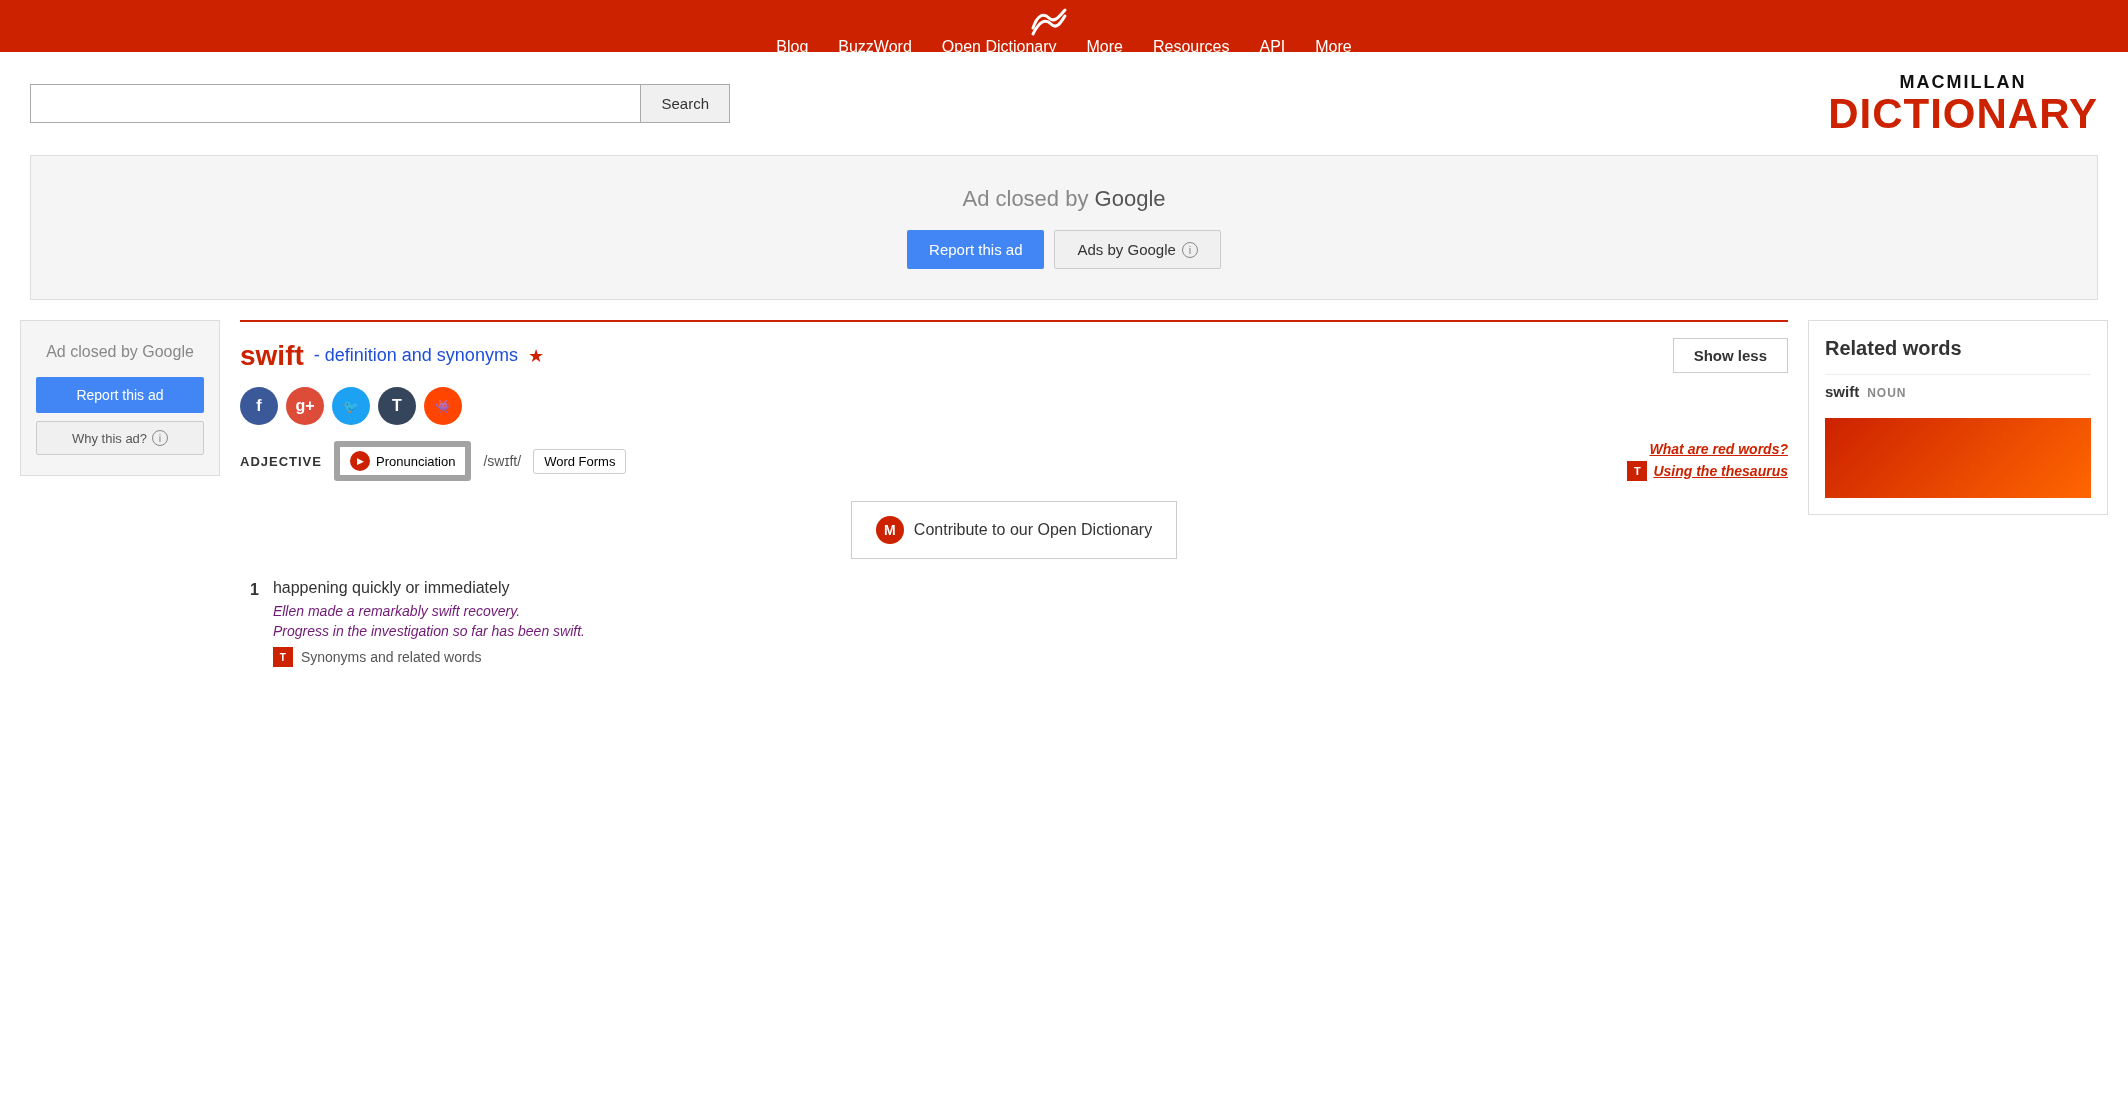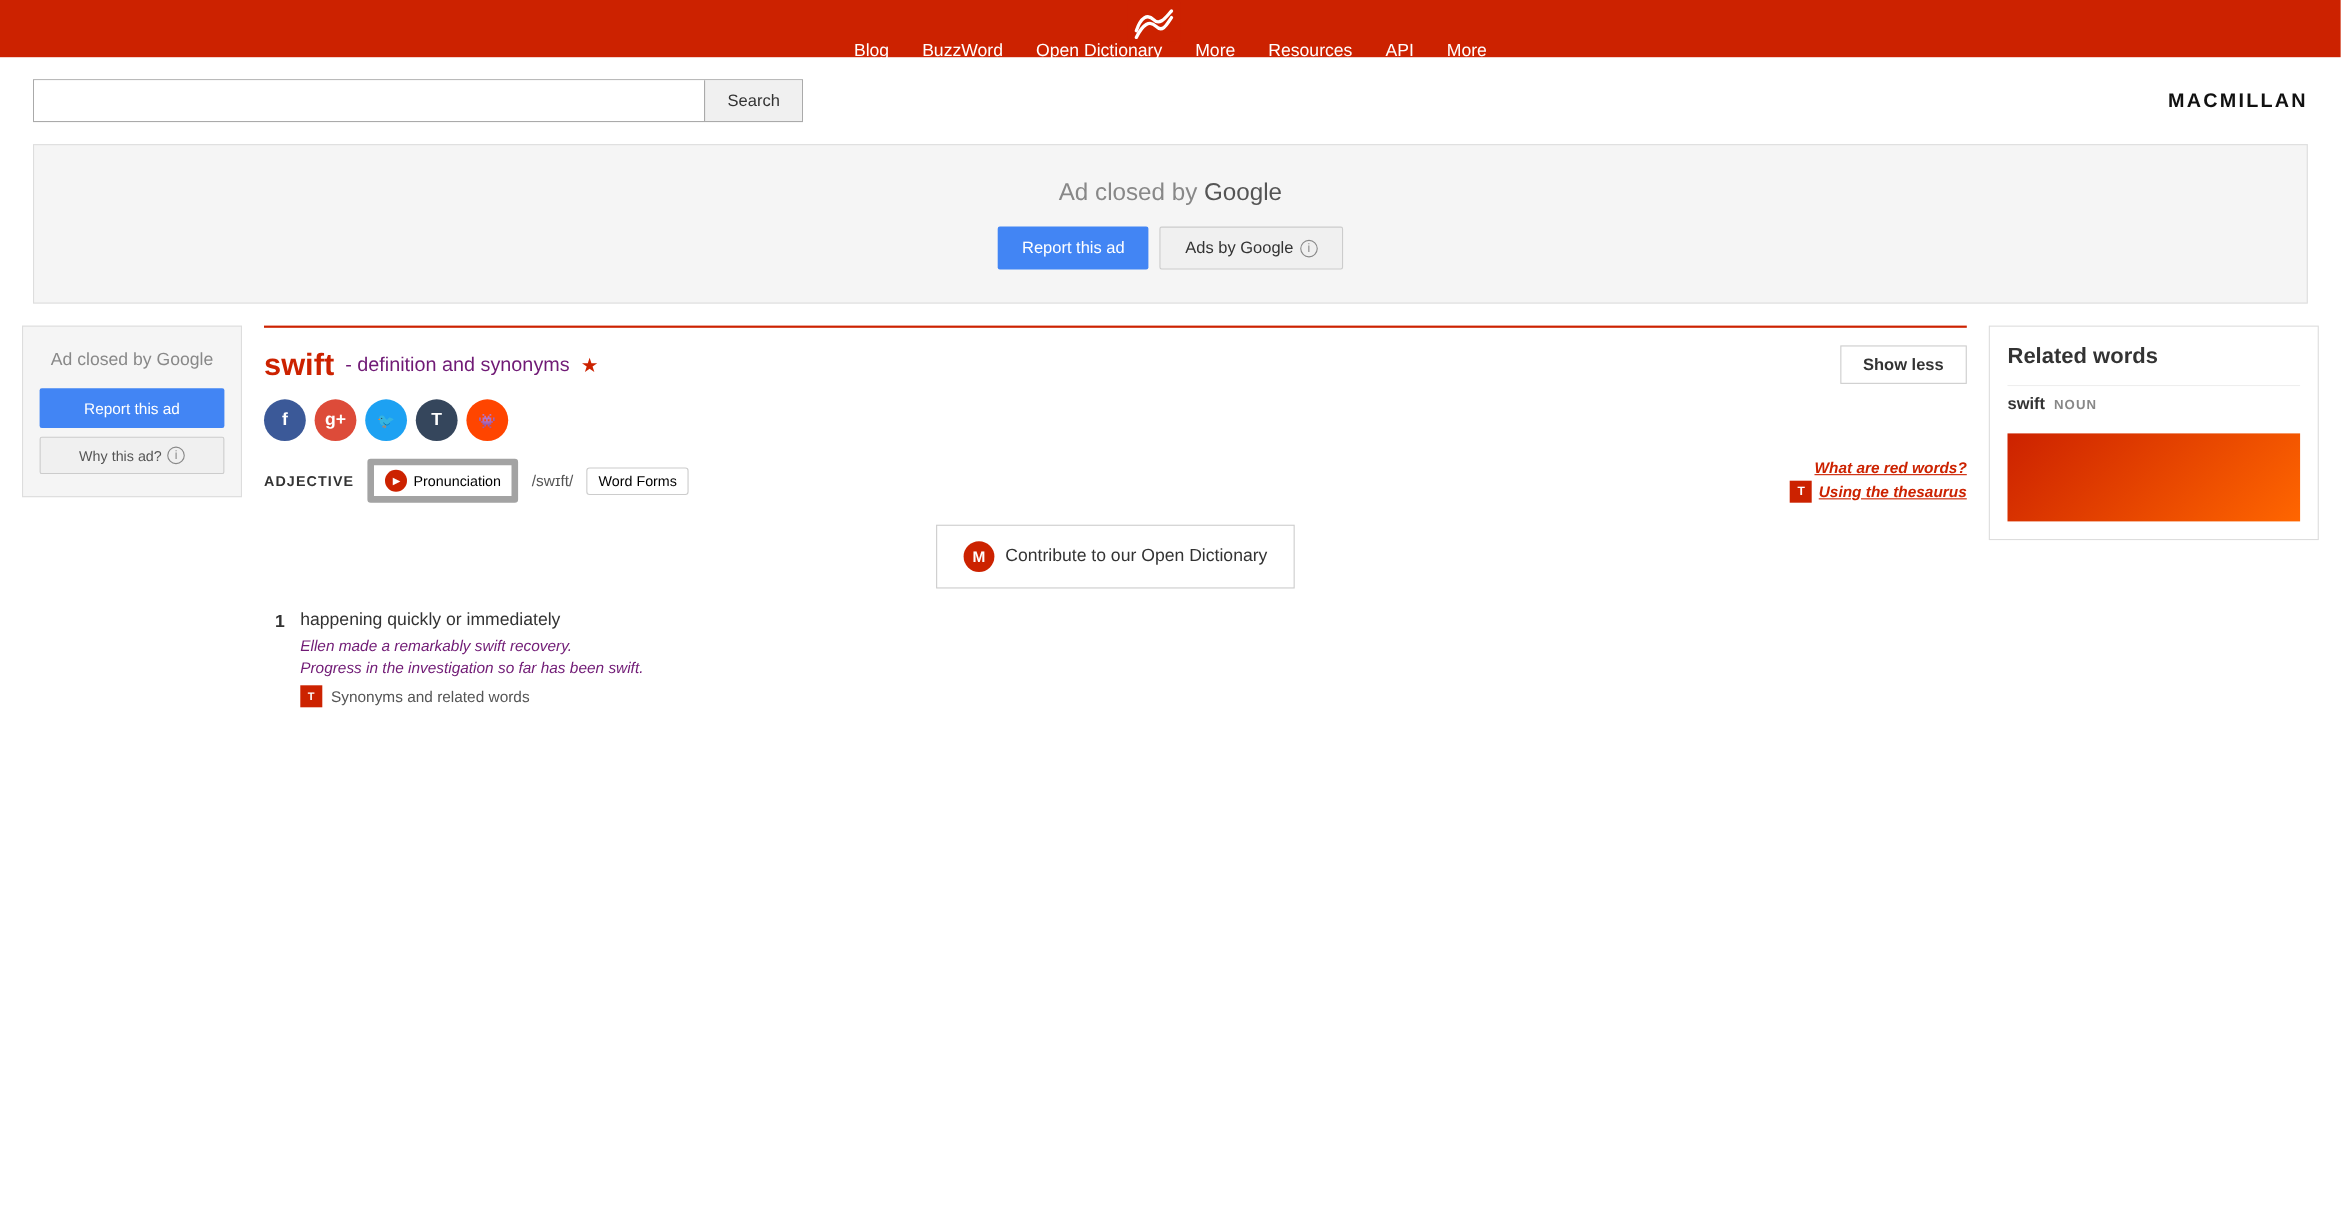--- a/index.html
+++ b/index.html
@@ -205,21 +205,21 @@
       align-items: center;
       gap: 10px;
     }
     .word-title {
       font-size: 28px;
       font-weight: 700;
       color: #cc2200;
     }
     .word-subtitle {
       font-size: 18px;
-      color: #701a75;
+      color: #1d4ed8;
     }
     .star-icon {
       color: #cc2200;
       font-size: 18px;
     }
     .show-less-btn {
       border: 1px solid #ccc;
       background: #fff;
       padding: 8px 20px;
       font-size: 15px;
@@ -482,20 +482,21 @@
   </ul>
 </nav>
 
 <div class="search-row">
   <div class="search-box">
     <input class="search-input" type="text" placeholder="" style="">
     <button class="search-button">Search</button>
   </div>
   <div class="macmillan-logo">
     <span class="mac-top">MACMILLAN</span>
+    <span class="mac-bottom">DICTIONARY</span>
   </div>
 </div>
 
 <div class="ad-closed-banner">
   <div class="ad-closed-text">
     <span>Ad closed by</span> <span class="google-word">Google</span>
   </div>
   <div class="ad-buttons">
     <button class="btn-report-ad">Report this ad</button>
     <button class="btn-ads-google">

